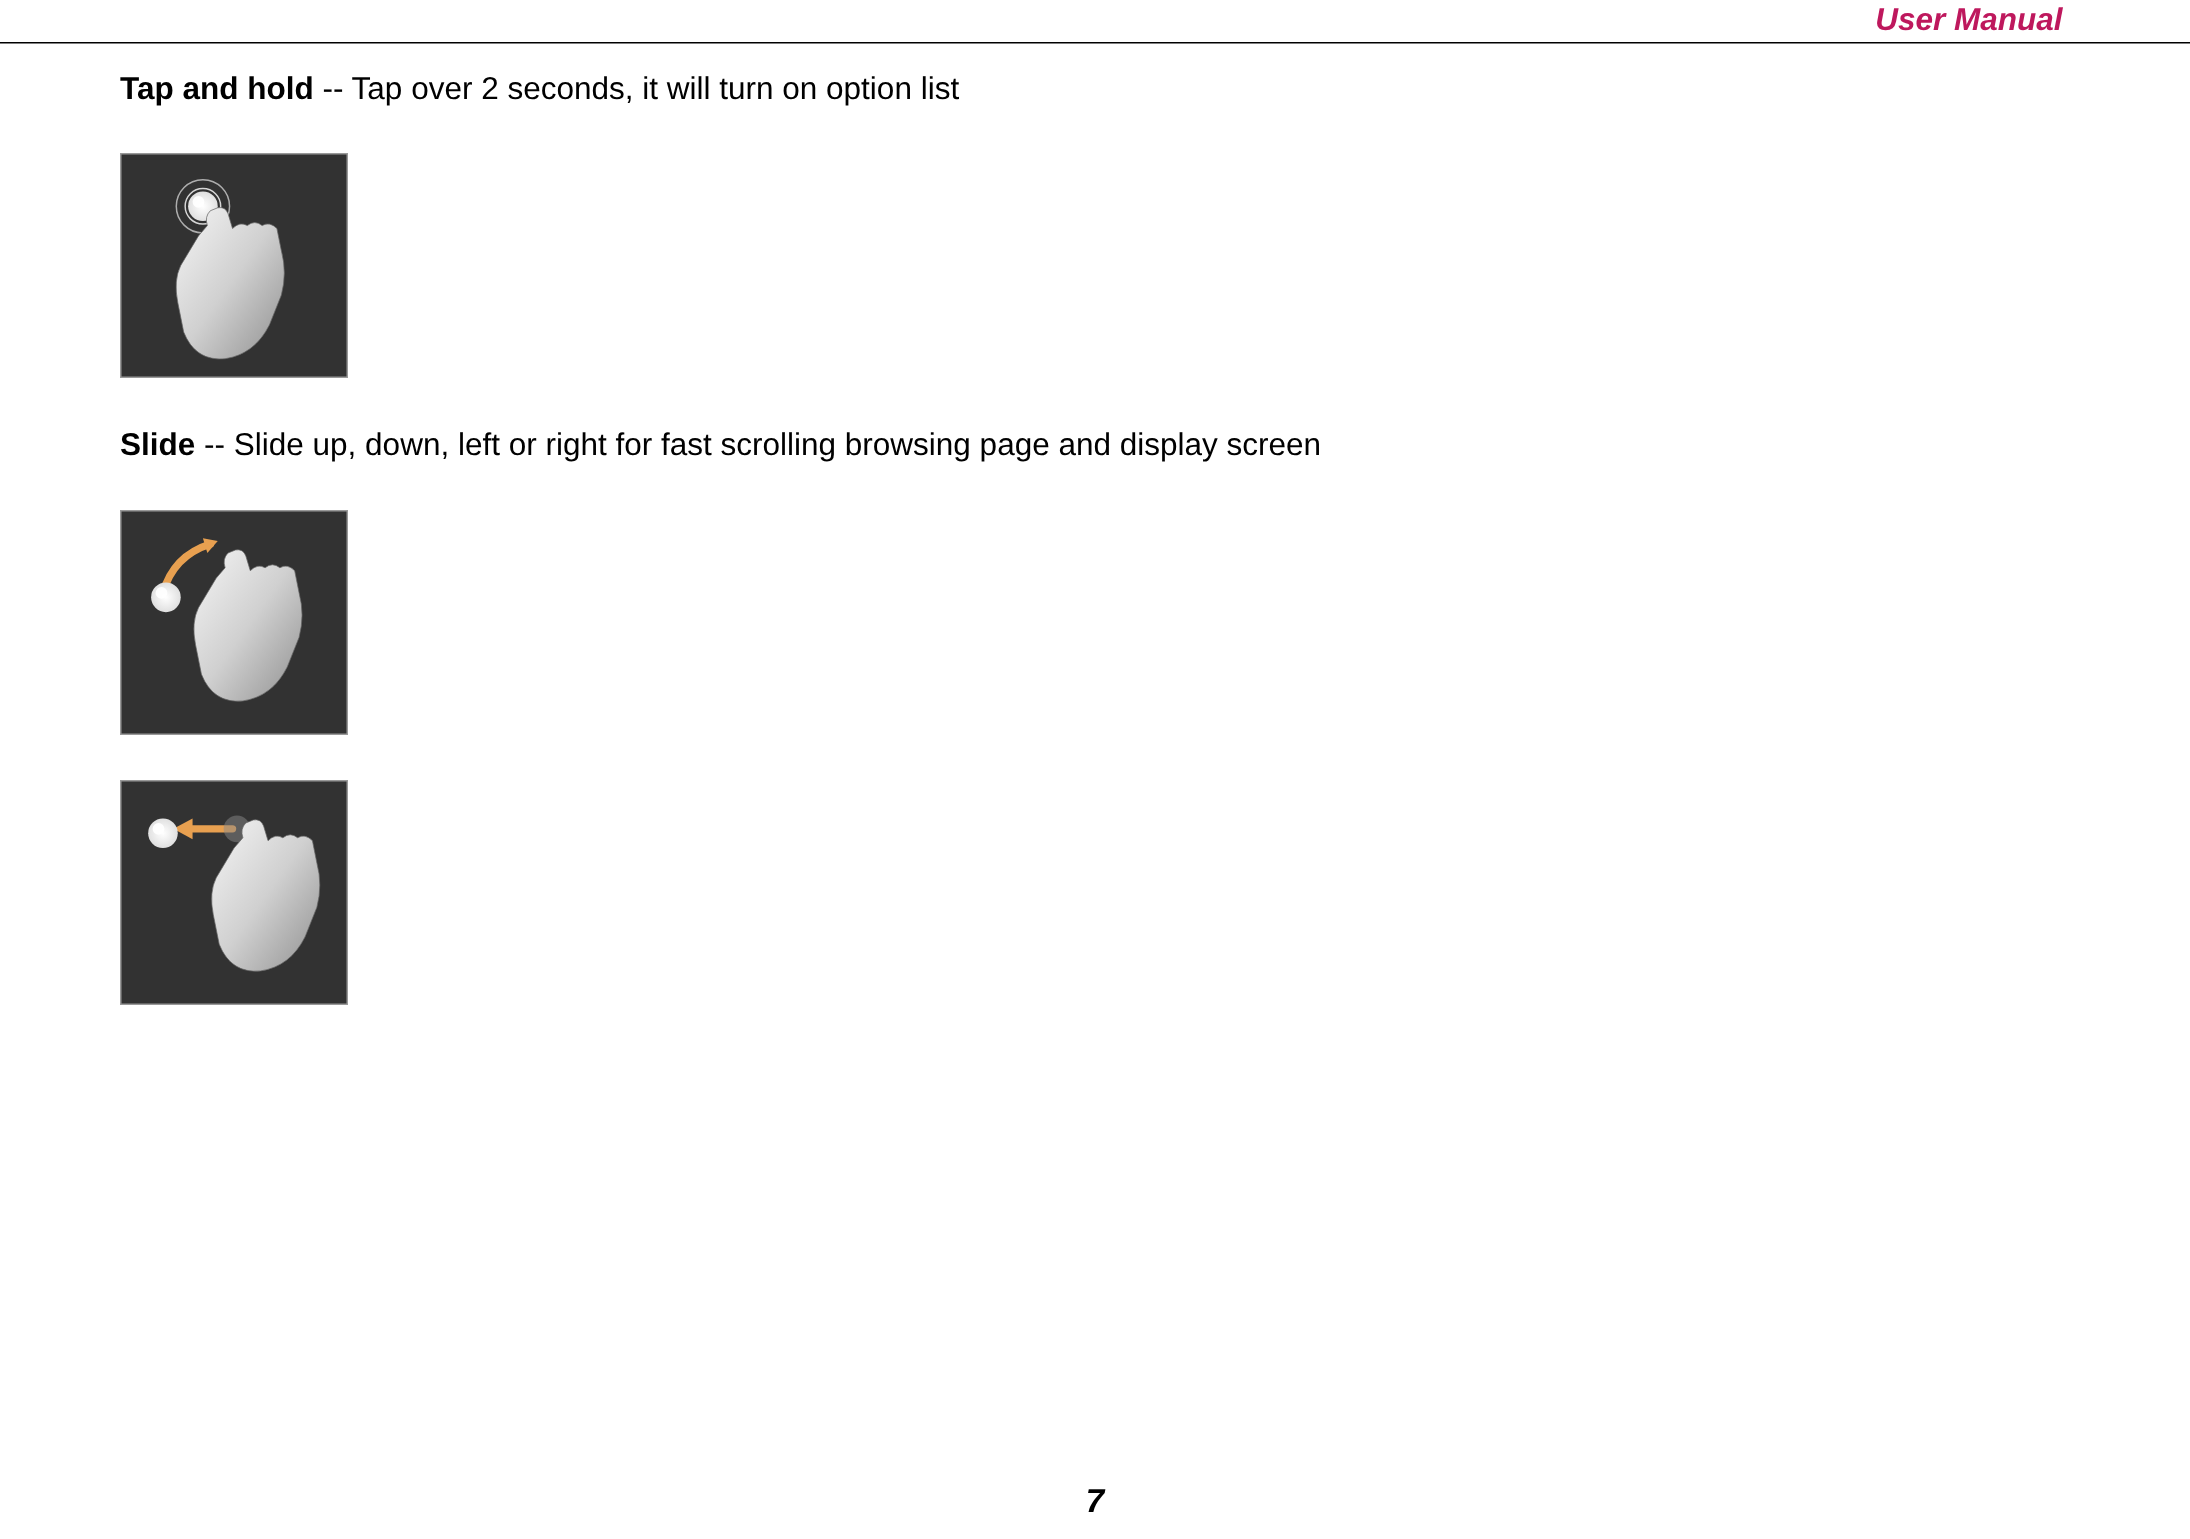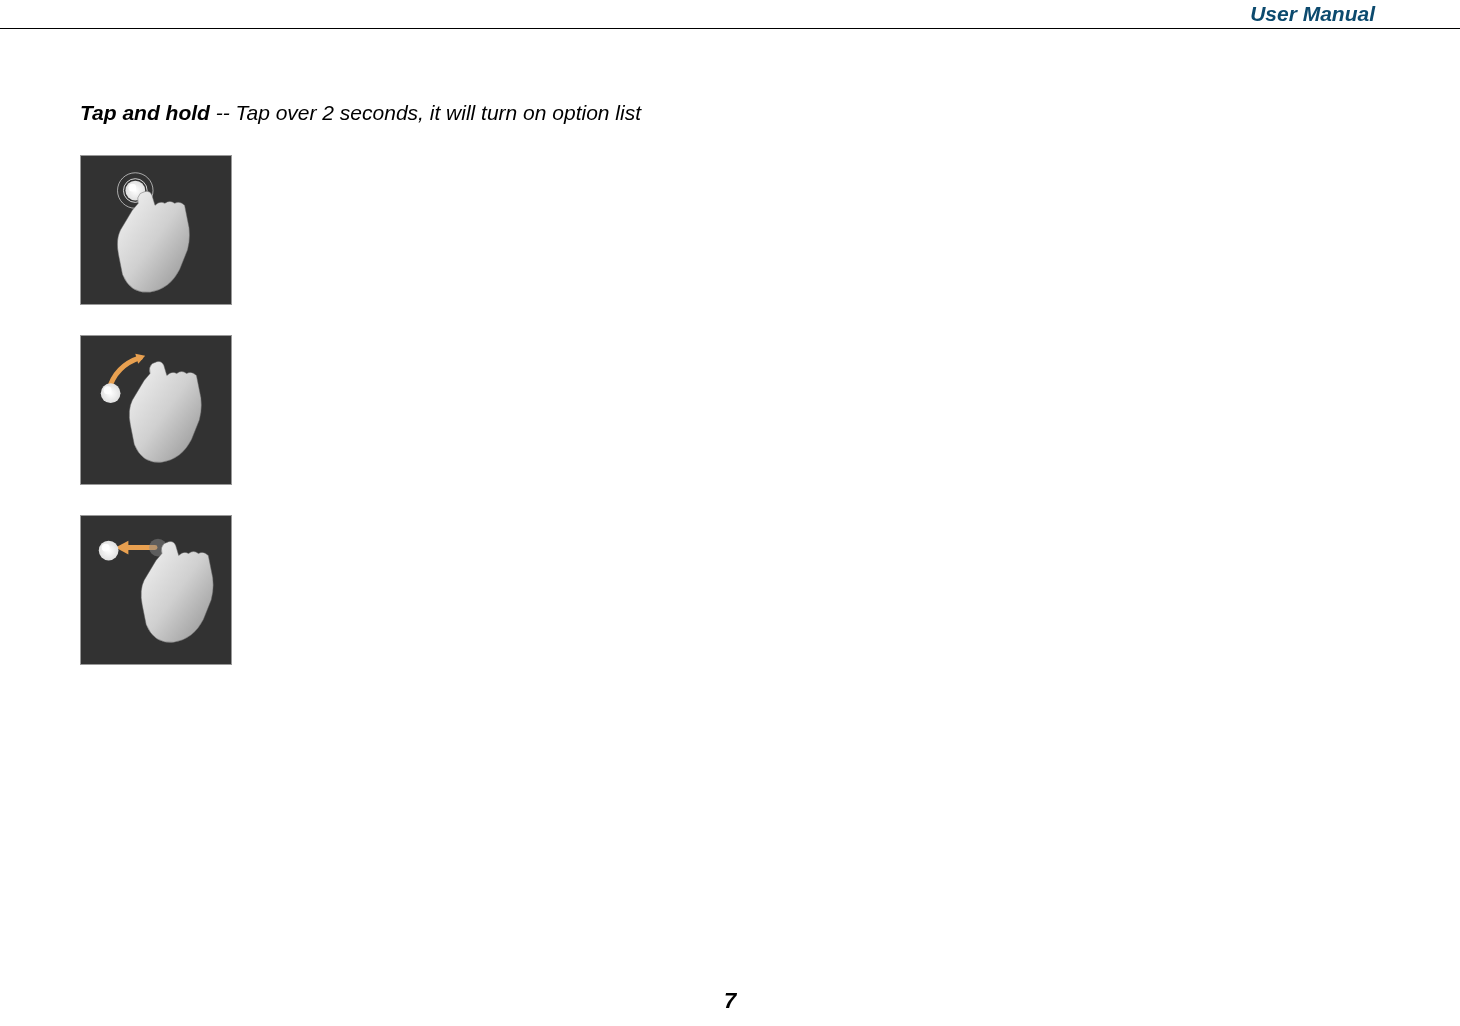--- a/index.html
+++ b/index.html
@@ -23,25 +23,24 @@
       height: 1px;
       background: #000;
     }
     .header-title {
       position: absolute;
       top: 2px;
       right: 85px;
       font-style: italic;
       font-weight: bold;
       font-size: 21px;
-      color: #0c4a6e;
+      color: #be185d;
     }
     .content {
-      padding-top: 98px;
-      font-style: italic;
+      padding-top: 45px;
     }
     .gesture-section {
       margin-bottom: 22px;
     }
     .gesture-text {
       font-size: 21px;
       color: #000;
       margin-bottom: 28px;
       line-height: 1.4;
     }
@@ -115,20 +114,23 @@
 
         <circle cx="55" cy="35" r="10" fill="url(#grad1)"></circle>
         <circle cx="52" cy="32" r="4" fill="#fff" opacity="0.9"></circle>
 
         <path d="M 58 48 Q 56 42 60 38 L 65 36 Q 70 35 72 40 L 75 50 Q 80 45 85 48 Q 90 44 95 48 Q 100 45 105 50 L 108 65 Q 112 80 108 95 L 100 115 Q 90 135 70 138 Q 50 140 42 120 L 38 100 Q 35 85 40 75 L 52 55 Z" fill="url(#handGrad1)" stroke="#666" stroke-width="0.5"></path>
       </svg>
     </div>
   </div>
 
   <div class="gesture-section">
+    <p class="gesture-text">
+      <span class="gesture-label">Slide</span><span> -- </span><span>Slide up, down, left or right for fast scrolling browsing page and display screen</span>
+    </p>
     <div class="gesture-image">
       <svg class="slide-svg" viewBox="0 0 152 150">
         <radialGradient id="grad2" cx="50%" cy="50%" r="50%">
           <stop offset="0%" stop-color="#ffffff"></stop>
           <stop offset="100%" stop-color="#e0e0e0"></stop>
         </radialGradient>
         <linearGradient id="handGrad2" x1="0%" y1="0%" x2="100%" y2="100%">
           <stop offset="0%" stop-color="#f5f5f5"></stop>
           <stop offset="50%" stop-color="#d0d0d0"></stop>
           <stop offset="100%" stop-color="#909090"></stop>

